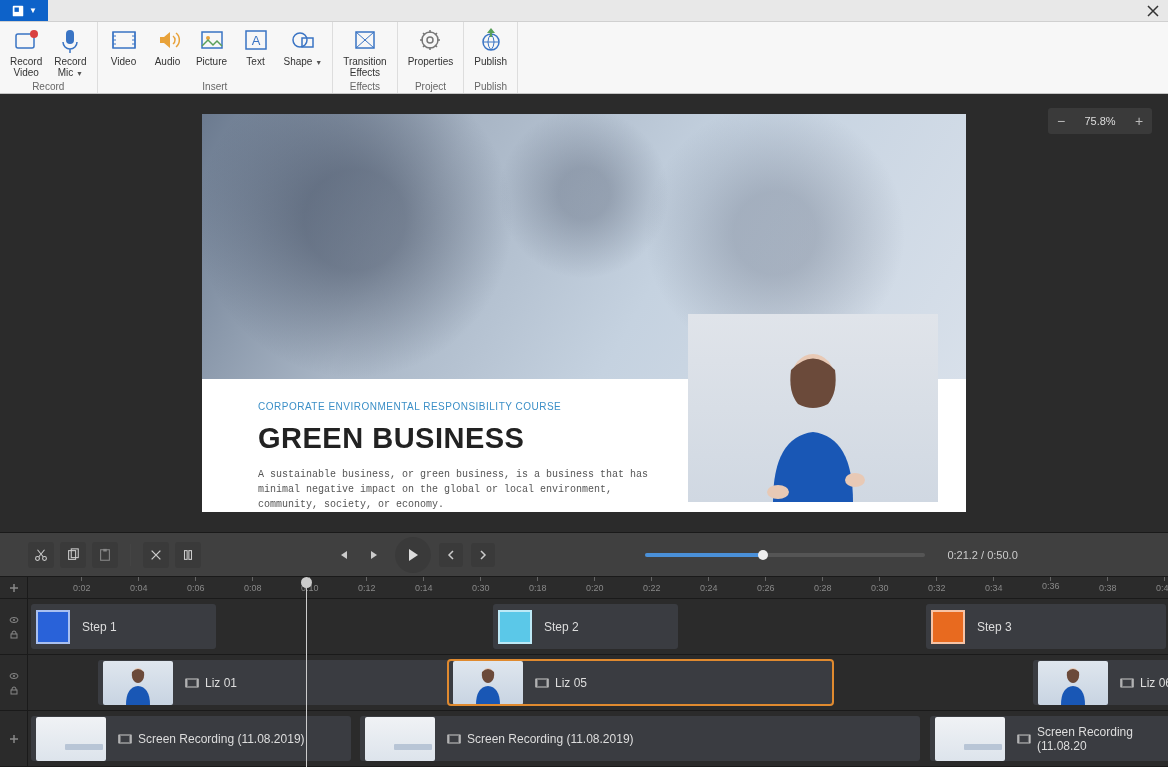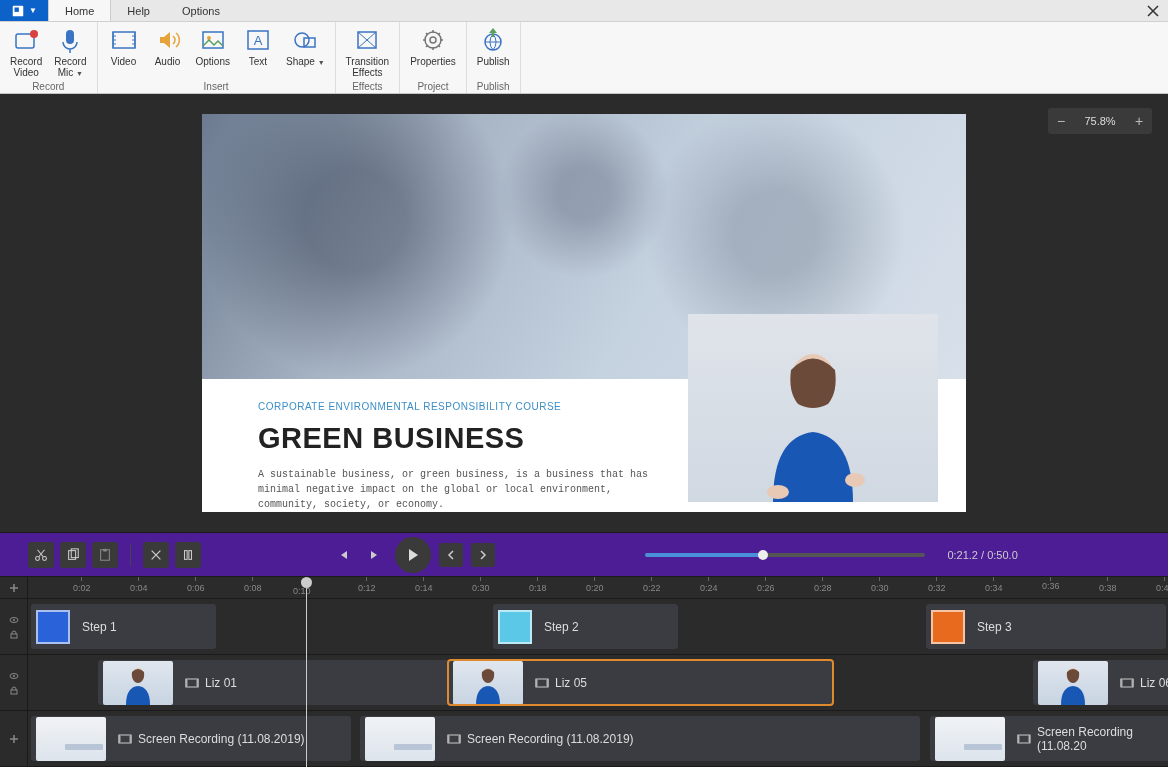--- a/index.html
+++ b/index.html
@@ -40,21 +40,21 @@
 .slide-title { font-size: 29px; font-weight: 800; color: #222; letter-spacing: .5px; margin-bottom: 12px; }
 .slide-body { font-size: 10px; color: #555; line-height: 1.5; max-width: 420px; font-family: Liberation Mono, monospace; }
 .presenter-overlay { position: absolute; right: 28px; bottom: 10px; width: 250px; height: 188px; background: linear-gradient(180deg, #e0e4ea 0%, #d0d8e2 100%); display: flex; align-items: flex-end; justify-content: center; }
 .presenter-figure { width: 140px; height: 160px; }
 
 .zoom-widget { position: absolute; top: 14px; right: 16px; background: #3a3a3a; border-radius: 3px; display: flex; align-items: center; height: 26px; padding: 0 4px; gap: 10px; }
 .zoom-btn { width: 18px; height: 18px; color: #bbb; display: flex; align-items: center; justify-content: center; cursor: pointer; font-size: 14px; }
 .zoom-value { color: #ddd; font-size: 11px; min-width: 40px; text-align: center; }
 
 
-.playback-bar { height: 44px; background: #4c1d95; display: flex; align-items: center; padding: 0 28px; gap: 8px; border-top: 1px solid #1a1a1a; }
+.playback-bar { height: 44px; background: #404040; display: flex; align-items: center; padding: 0 28px; gap: 8px; border-top: 1px solid #1a1a1a; }
 .tool-cluster { display: flex; gap: 6px; }
 .tool-btn { width: 26px; height: 26px; background: #3a3a3a; border-radius: 3px; display: flex; align-items: center; justify-content: center; color: #ccc; cursor: pointer; }
 .tool-btn svg { width: 14px; height: 14px; }
 .divider-v { width: 1px; height: 22px; background: #444; margin: 0 4px; }
 .playback-center { display: flex; align-items: center; gap: 8px; margin-left: auto; margin-right: auto; }
 .pb-btn { width: 24px; height: 24px; display: flex; align-items: center; justify-content: center; color: #ccc; cursor: pointer; }
 .pb-btn.play { width: 36px; height: 36px; background: #3a3a3a; border-radius: 50%; }
 .pb-btn svg { width: 12px; height: 12px; }
 .pb-btn.play svg { width: 16px; height: 16px; }
 .pb-btn.step { width: 24px; height: 24px; background: #3a3a3a; border-radius: 3px; }
@@ -95,25 +95,20 @@
 <div class="app">
 
   <div class="menubar">
     <div class="app-menu-btn">
       <svg viewBox="0 0 16 16">
           <rect x="2" y="2" width="12" height="12" fill="white" rx="1"></rect>
           <rect x="4" y="4" width="5" height="5" fill="#0d62c9"></rect>
         </svg>
       <span style="font-size:8px;">▼</span>
     </div>
-    <div id="menu-tabs" style="display: flex;">
-        <div class="tab active">Home</div>
-        <div class="tab">Help</div>
-        <div class="tab">Options</div>
-      </div>
     <div class="close-btn">
       <svg viewBox="0 0 12 12">
           <path d="M1 1 L11 11 M11 1 L1 11" stroke="#333" stroke-width="1.5"></path>
         </svg>
     </div>
   </div>
 
   <div class="ribbon" id="ribbon">
       <div class="ribbon-group">
         <div class="ribbon-group-items">
@@ -159,21 +154,21 @@
             <div class="label">Audio</div>
           </div>
           <div class="ribbon-item">
             <div class="icon-box">
               <svg viewBox="0 0 28 28">
                 <rect x="4" y="6" width="20" height="16" fill="none" stroke="#3a74c4" stroke-width="1.5"></rect>
                 <circle cx="10" cy="12" r="2" fill="#e8a23a"></circle>
                 <path d="M4 20 l6 -6 l5 5 l4 -4 l5 5" stroke="#5aa05a" fill="none" stroke-width="1.5"></path>
               </svg>
             </div>
-            <div class="label">Options</div>
+            <div class="label">Picture</div>
           </div>
           <div class="ribbon-item">
             <div class="icon-box">
               <svg viewBox="0 0 28 28">
                 <rect x="4" y="5" width="20" height="18" fill="none" stroke="#3a74c4" stroke-width="1.5"></rect>
                 <text x="14" y="19" text-anchor="middle" font-size="13" fill="#3a74c4" font-family="Arial">A</text>
               </svg>
             </div>
             <div class="label">Text</div>
           </div>
@@ -348,21 +343,21 @@
           </div>
           <div class="tick" style="left: 102px;">
             <span style="margin-top: 2px;">0:04</span>
           </div>
           <div class="tick" style="left: 159px;">
             <span style="margin-top: 2px;">0:06</span>
           </div>
           <div class="tick" style="left: 216px;">
             <span style="margin-top: 2px;">0:08</span>
           </div>
-          <div class="tick" style="left: 265px; justify-content: center;">
+          <div class="tick" style="left: 273px;">
             <span style="margin-top: 2px;">0:10</span>
           </div>
           <div class="tick" style="left: 330px;">
             <span style="margin-top: 2px;">0:12</span>
           </div>
           <div class="tick" style="left: 387px;">
             <span style="margin-top: 2px;">0:14</span>
           </div>
           <div class="tick" style="left: 444px;">
             <span style="margin-top: 2px;">0:30</span>

